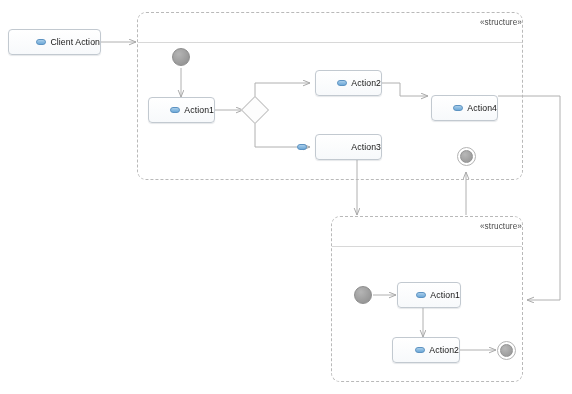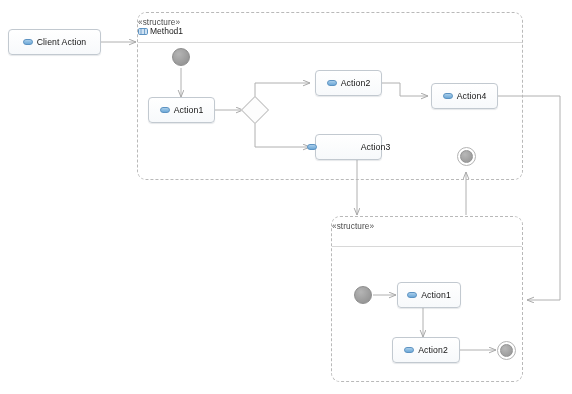--- a/index.html
+++ b/index.html
@@ -25,21 +25,21 @@
     border: 1px dashed #b9b9b9;
     border-radius: 9px;
     background: transparent;
   }
   .structure-header {
     position: absolute;
     left: 0;
     top: 0;
     width: 100%;
     box-sizing: border-box;
-    text-align: left;
+    text-align: right;
     padding-top: 5px;
     height: 30px;
     border-bottom: 1px solid #d8d8d8;
     line-height: 1.12;
   }
   .stereotype {
     display: block;
     font-size: 8.2px;
     color: #4a4a4a;
     letter-spacing: 0.1px;
@@ -58,21 +58,21 @@
   
   .action {
     position: absolute;
     box-sizing: border-box;
     border: 1px solid #c2c9d0;
     border-radius: 4px;
     background: linear-gradient(#ffffff, #f7f9fb);
     box-shadow: 0 1px 1px rgba(140,150,160,0.22);
     display: flex;
     align-items: center;
-    justify-content: center;
+    justify-content: flex-end;
     white-space: nowrap;
   }
   .action .pill {
     flex: 0 0 auto;
     margin-right: 4px;
   }
   .action .label {
     font-size: 8.7px;
     color: #151515;
     letter-spacing: 0.1px;
@@ -169,28 +169,20 @@
   </svg>
 
   <div class="action" style="left:8px; top:29px; width:93px; height:26px;">
     <span class="pill"></span>
     <span class="label">Client Action</span>
   </div>
 
   <div class="structure-frame" style="left:137px; top:12px; width:386px; height:168px;">
     <div class="structure-header">
       <span class="stereotype">«structure»</span>
-      <span class="structure-name-row">
-        <span class="struct-icon">
-          <svg width="10" height="7" viewBox="0 0 10 7">
-            <rect x="0.5" y="0.5" width="9" height="6" rx="1.2" fill="#cfe2f3" stroke="#5d93c2" stroke-width="1"></rect>
-            <path d="M3,0.5 L3,6.5 M6.5,0.5 L6.5,6.5" stroke="#5d93c2" stroke-width="0.8"></path>
-          </svg>
-        </span><span>Method1</span>
-      </span>
     </div>
   </div>
 
   <div class="initial-node" style="left:172px; top:48px; width:18px; height:18px;"></div>
 
   <div class="action" style="left:148px; top:97px; width:67px; height:26px;">
     <span class="pill"></span>
     <span class="label">Action1</span>
   </div>
 
@@ -199,21 +191,21 @@
   <div class="action" style="left:315px; top:70px; width:67px; height:26px;">
     <span class="pill"></span>
     <span class="label">Action2</span>
   </div>
 
   <div class="action" style="left:315px; top:134px; width:67px; height:26px;gap:40px;">
     <span class="pill"></span>
     <span class="label">Action3</span>
   </div>
 
-  <div class="action" style="left:431px; top:83px; width:67px; height:26px;">
+  <div class="action" style="left:431px; top:95px; width:67px; height:26px;">
     <span class="pill"></span>
     <span class="label">Action4</span>
   </div>
 
   <div class="final-node" style="left:457px; top:147px; width:19px; height:19px;"></div>
 
   <div class="structure-frame" style="left:331px; top:216px; width:192px; height:166px;">
     <div class="structure-header">
       <span class="stereotype">«structure»</span>
     </div>

